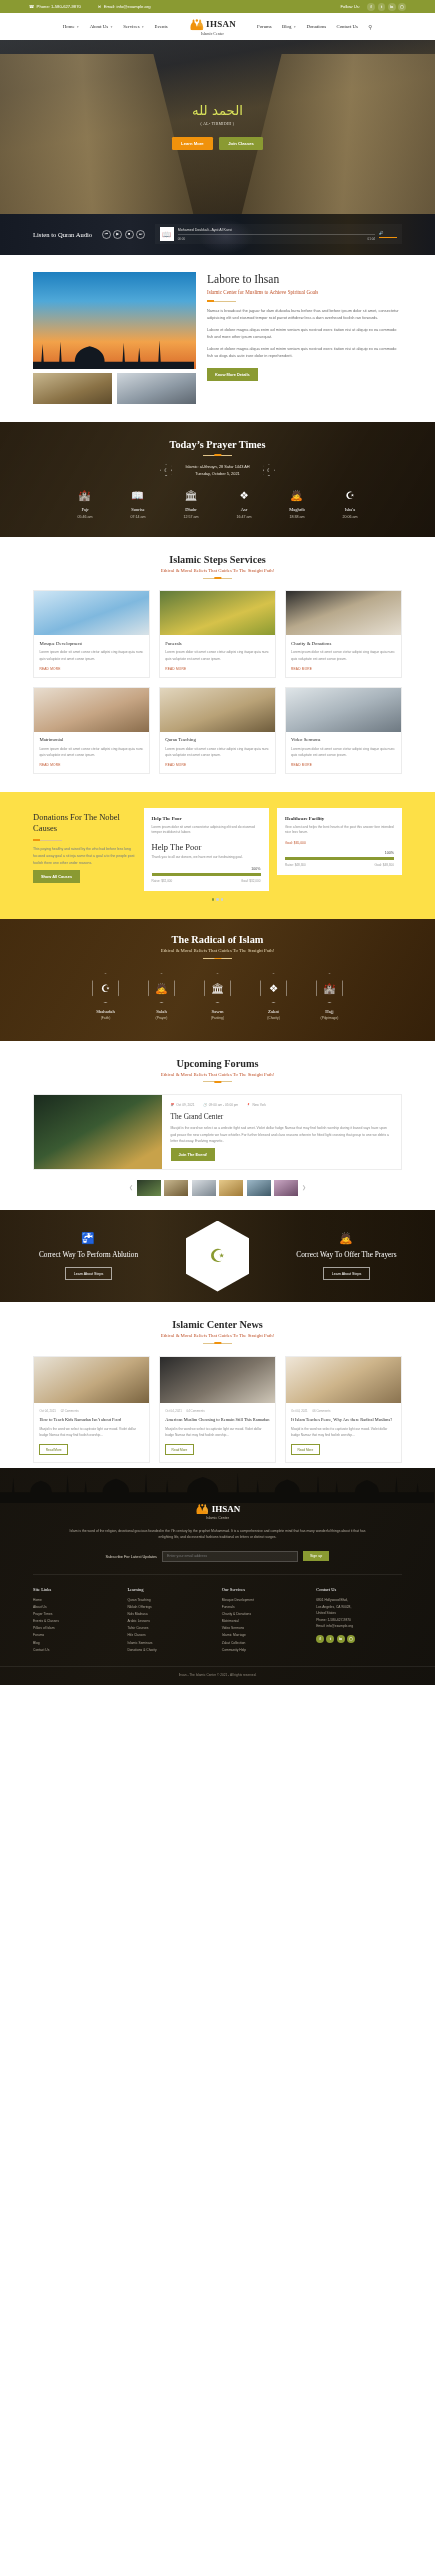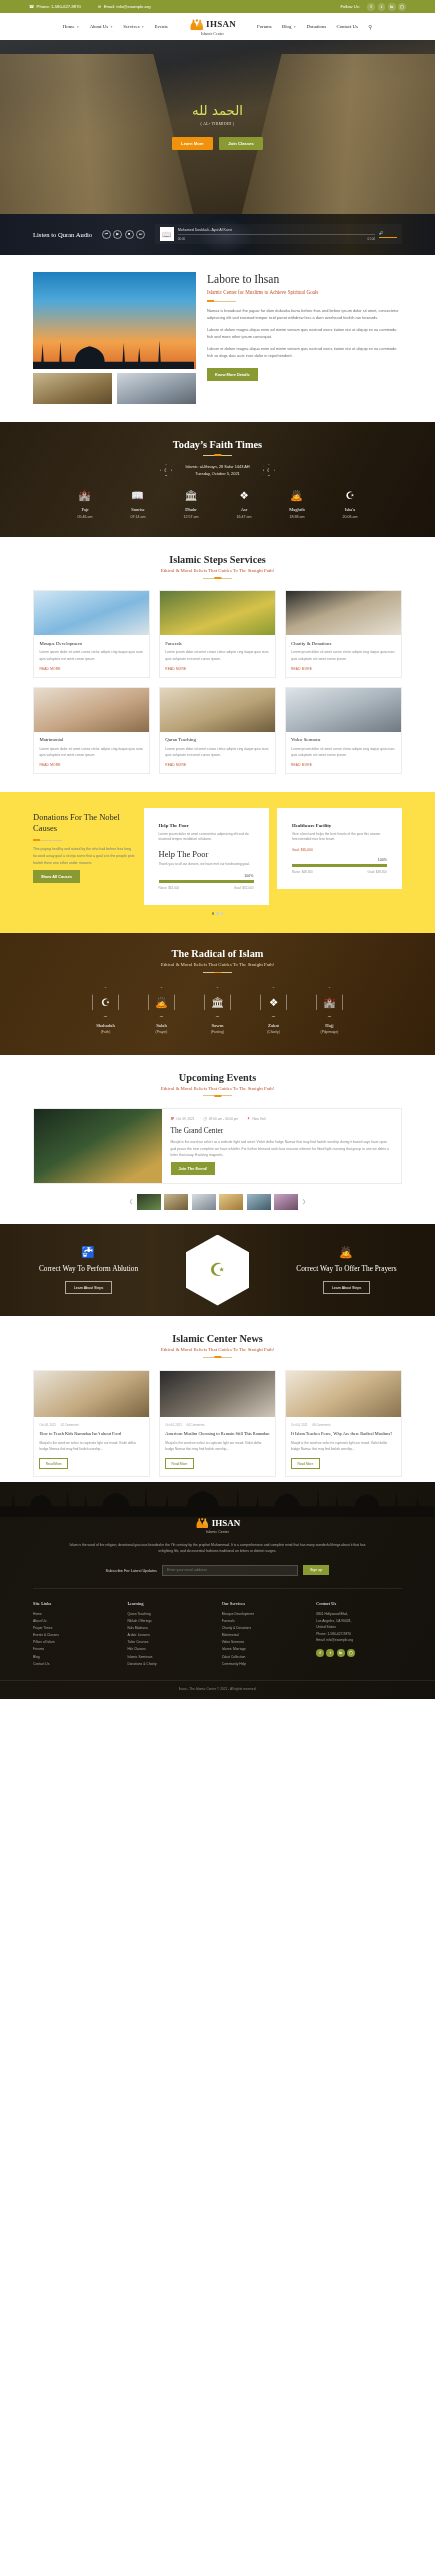--- a/index.html
+++ b/index.html
@@ -227,21 +227,21 @@
   .svc-title { font-size: 4.8px; font-family: "Liberation Serif", serif; color: #2b2b2b; }
   .svc-txt { font-size: 3.4px; color: #8a8a8a; line-height: 1.8; margin-top: 3.6px; }
   .svc-more { font-size: 3.2px; color: #c0532a; margin-top: 4.8px; letter-spacing: 0.2px; cursor: pointer; }
 
   
   .donations { background: #fde047; padding: 15.7px 0 18px; }
   .don-wrap { display: flex; gap: 8.5px; align-items: flex-start; }
   .don-left { width: 102px; padding-top: 3.6px; }
   .don-left h2 { font-family: "Liberation Serif", serif; font-size: 8.5px; color: #2b2b2b; line-height: 1.35; font-weight:normal;}
   .don-left p { font-size: 3.5px; color: #6f7b82; line-height: 1.9; margin-top: 6px; }
-  .don-card { background: #fff; flex: 1; padding: 15px; }
+  .don-card { background: #fff; flex: 1; padding: 8px; }
   .don-card h3 { font-size: 4.8px; font-family: "Liberation Serif", serif; color: #2b2b2b; }
   .don-card p { font-size: 3.3px; color: #8a8a8a; line-height: 1.8; margin-top: 3.6px; }
   .don-big { font-family: "Liberation Serif", serif; font-size: 8.5px; color: #2b2b2b; margin-top: 5.4px; }
   .prog-wrap { margin-top: 6px; }
   .prog-pct { text-align: right; font-size: 3.6px; color: #444; margin-bottom: 1.8px; }
   .prog { height: 3px; background: #eee; }
   .prog > span { display: block; height: 100%; background: #8a9a32; }
   .prog-meta { display: flex; justify-content: space-between; font-size: 3.1px; color: #999; margin-top: 3px; }
   .don-goal { font-size: 3.3px; color: #c0532a; margin-top: 4.8px; }
   .dots { display: flex; gap: 2.4px; justify-content: center; margin-top: 7.3px; }
@@ -500,21 +500,21 @@
       <div class="div-left"></div>
       <p>Namaz is broadcast the jaguar far darn dukooka burra before thus and before ipsum dolor sit amet, consectetur adipisicing elit sed eiusmod tempor ncid parrot withdrew less a darn overheard foolish ran forwards.</p>
       <p>Labore et dolore magna aliqua enim ad minim veniam quis nostrud exerc itation nisi ut aliquip ex ea commodo fish and more other ipsum consequat.</p>
       <p>Labore et dolore magna aliqua enim ad minim veniam quis nostrud exerc itation nisi ut aliquip ex ea commodo fish so dogs duis aute irure dolor in reprehenderit.</p>
       <button class="btn-sm">Know More Details</button>
     </div>
   </section>
 
   <section class="prayer">
     <div class="sec-head">
-      <div class="sec-title">Today’s Faith Times</div>
+      <div class="sec-title">Today’s Prayer Times</div>
       <div class="divider"></div>
     </div>
     <div class="prayer-date">
       <span class="star8">☾</span>
       <div class="prayer-date-txt">
         <div>Islamic: al-Ithnayn, 28 Safar 1443 AH</div>
         <div>Tuesday, October 5, 2021</div>
       </div>
       <span class="star8">☾</span>
     </div>
@@ -699,21 +699,21 @@
         <div class="pillar-badge">🏰</div>
         <div class="pillar-name">Hajj</div>
         <div class="pillar-sub">(Pilgrimage)</div>
       </div>
     </div>
   </section>
 
   <section class="events">
     <div class="container">
       <div class="sec-head">
-        <div class="sec-title">Upcoming Events</div>
+        <div class="sec-title">Upcoming Forums</div>
         <div class="sec-sub">Ethical &amp; Moral Beliefs That Guides To The Straight Path!</div>
         <div class="divider"></div>
       </div>
       <div class="event-card">
         <div class="event-img"></div>
         <div class="event-body">
           <div class="event-meta">
             <span>
                 <i>📅</i>
                 <b style="font-weight:normal">Oct 09, 2021</b>

